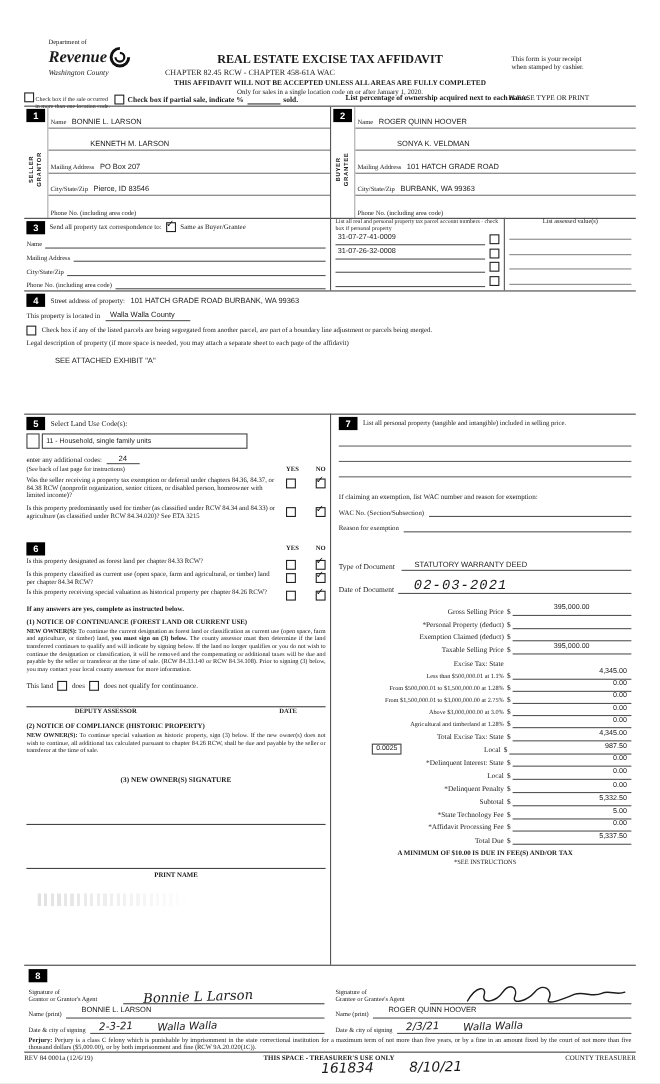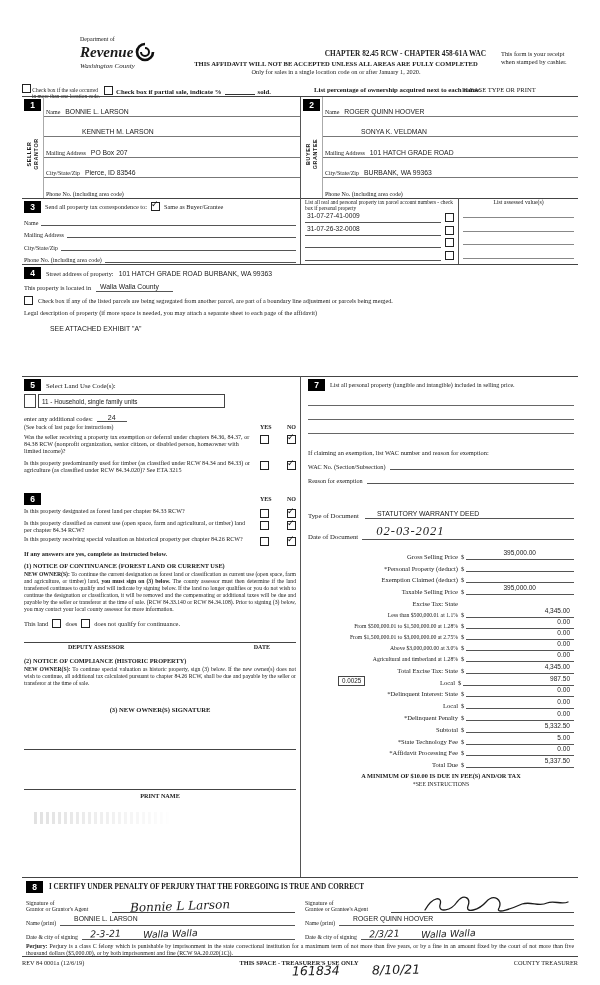--- a/index.html
+++ b/index.html
@@ -1,31 +1,31 @@
 <!DOCTYPE html>
 <html><head>
 <meta charset="utf-8">
 <style>
   html,body{margin:0;padding:0;background:#ddd;}
   .page{position:relative;width:600px;height:985px;background:#fff;font-family:"Liberation Serif",serif;color:#1a1a1a;overflow:hidden;margin:0 auto;}
-  .abs{position:absolute;margin-left:36px;}
+  .abs{position:absolute;}
   .b{font-weight:bold;}
   .typed{font-family:"Liberation Sans",sans-serif;}
-  .hand{font-family:Liberation Serif, serif;font-style:italic;}
+  .hand{font-family:Liberation Mono, monospace;font-style:italic;}
   .num{display:inline-flex;align-items:center;justify-content:center;min-width:17px;height:12px;background:#000;color:#fff;font-weight:bold;font-size:8.5px;font-family:"Liberation Sans",sans-serif;flex:none;}
   .cb{display:inline-block;width:7px;height:7px;border:1px solid #222;position:relative;vertical-align:-1px;background:#fff;flex:none;}
   .cb.checked::after{content:"✓";position:absolute;left:-1px;top:-3px;font-size:9px;line-height:9px;font-style:normal;font-family:"DejaVu Sans",sans-serif;color:#111;}
   .hline{position:absolute;left:22px;width:556px;border-top:1px solid #444;height:0;}
   .fline{flex:1;border-bottom:0.8px solid #555;min-height:8px;}
   
   .logo-small{font-size:6px;}
   .logo-name{font-size:15px;font-weight:bold;font-style:italic;line-height:15px;display:flex;align-items:center;gap:2px;}
   .logo-state{font-size:7px;font-style:italic;}
   .title{font-size:11px;font-weight:bold;text-align:center;}
-  .chapter{font-size:7.3px;text-align:right;margin-top:1px;font-weight:bold;}
+  .chapter{font-size:7.3px;text-align:left;margin-top:1px;}
   .warning{font-size:6.6px;font-weight:bold;text-align:center;margin-top:2px;}
   .only{font-size:6.3px;text-align:center;margin-top:1px;}
   .receipt{font-size:6.4px;line-height:7.6px;}
   
   .parties{position:absolute;left:22px;top:97px;width:556px;height:101px;display:flex;}
   .phalf{position:relative;width:278px;padding-left:22px;box-sizing:border-box;}
   .phalf.right{border-left:1px solid #555;}
   .sideband{position:absolute;left:0;top:0;bottom:0;width:21px;border-right:0.6px solid #aaa;}
   .badge-pos{position:absolute;top:2px;left:2px;}
   .vlabel{position:absolute;top:56%;left:50%;transform:translate(-50%,-50%) rotate(-90deg);font-family:"Liberation Sans",sans-serif;font-size:5.4px;font-weight:bold;letter-spacing:0.6px;line-height:6.6px;text-align:center;white-space:nowrap;}
@@ -125,20 +125,21 @@
       <span>Revenue</span>
       <svg width="20" height="20" viewBox="0 0 30 30">
         <path d="M15 3 A12 12 0 1 0 27 15" fill="none" stroke="#111" stroke-width="4"></path>
         <path d="M15 9 A6 6 0 1 1 9 15" fill="none" stroke="#111" stroke-width="3"></path>
       </svg>
     </div>
     <div class="logo-state">Washington County</div>
   </div>
 
   <div class="abs" style="left:150px;top:48px;width:300px;">
+    <div class="title">REAL ESTATE EXCISE TAX AFFIDAVIT</div>
     <div class="chapter">CHAPTER 82.45 RCW - CHAPTER 458-61A WAC</div>
     <div class="warning">THIS AFFIDAVIT WILL NOT BE ACCEPTED UNLESS ALL AREAS ARE FULLY COMPLETED</div>
     <div class="only">Only for sales in a single location code on or after January 1, 2020.</div>
   </div>
 
   <div class="abs receipt" style="left:465px;top:50px;width:112px;">
     <div>This form is your receipt</div>
     <div>when stamped by cashier.</div>
   </div>
 
@@ -520,21 +521,20 @@
     <div class="seeinstr">*SEE INSTRUCTIONS</div>
   </div>
 
   <div class="faintstamp"></div>
 
   <div class="hline" style="top:877px;"></div>
 
   <div class="s8">
     <div class="s8head">
       <span class="num">8</span>
-      <span>I CERTIFY UNDER PENALTY OF PERJURY THAT THE FOREGOING IS TRUE AND CORRECT</span>
     </div>
     <div class="s8cols">
       <div class="s8half">
         <div class="sigrow">
           <span class="siglab">
             <span>Signature of</span><br>
             <span>Grantor or Grantor's Agent</span>
           </span>
           <span class="sigline">
             <span class="script">Bonnie L Larson</span>

